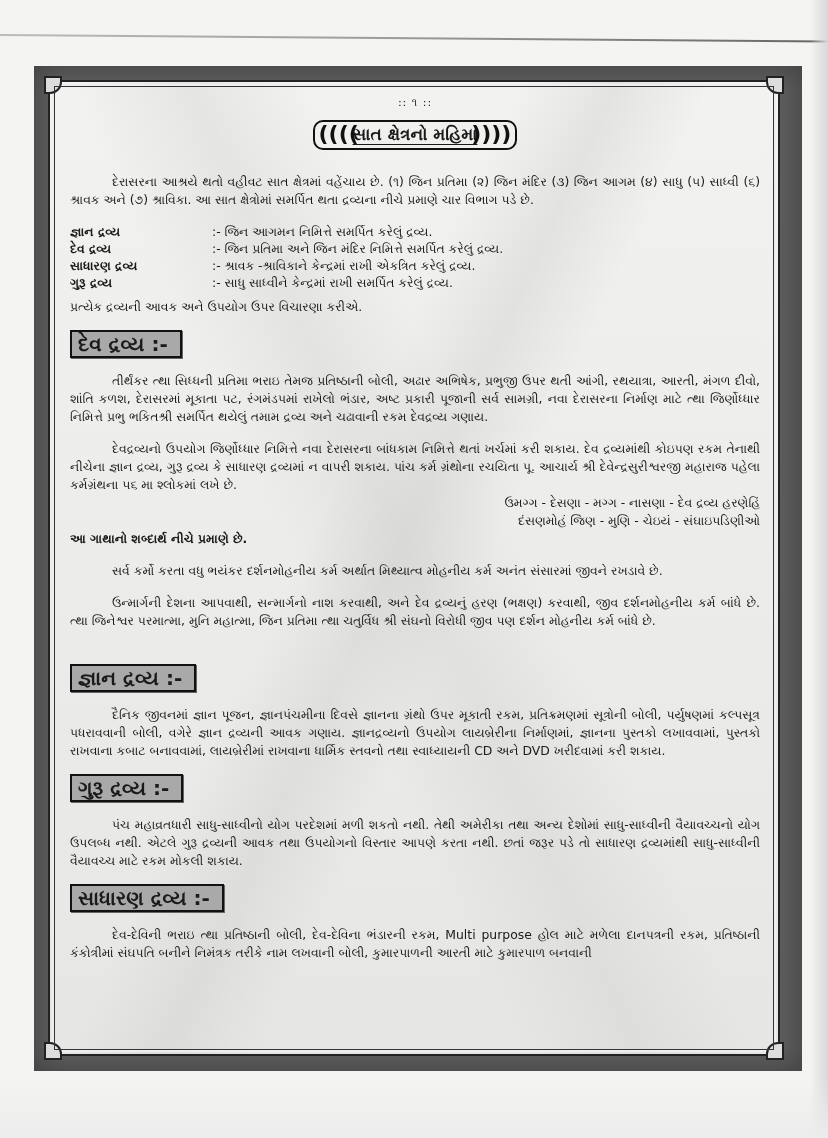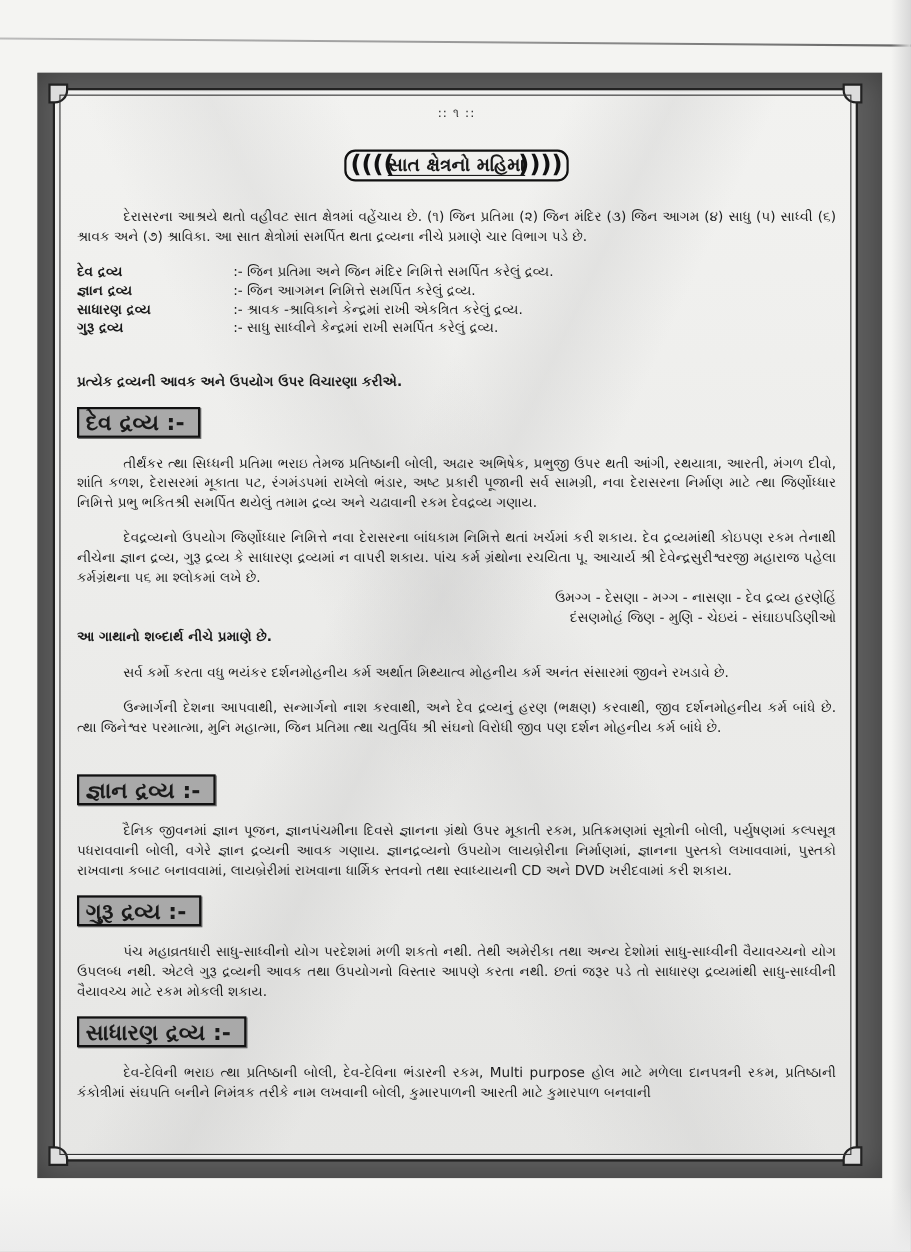--- a/index.html
+++ b/index.html
@@ -42,39 +42,39 @@
     position:absolute; width:14px; height:14px; border:2px solid #222;
     border-radius:0 0 10px 0; background:#ddd;
   }
   .c-tl { left:-6px; top:-6px; border-radius:0 0 12px 0; }
   .c-tr { right:-6px; top:-6px; border-radius:0 0 0 12px; }
   .c-bl { left:-6px; bottom:-6px; border-radius:0 12px 0 0; }
   .c-br { right:-6px; bottom:-6px; border-radius:12px 0 0 0; }
 
   .content { position:absolute; left:20px; top:12px; width:690px; font-size:12.4px; line-height:18px; }
   .page-num { text-align:center; font-size:11px; margin-top:0; letter-spacing:1px; }
-  .title-wrap { text-align:center; margin-top:24px; }
+  .title-wrap { text-align:center; margin-top:8px; }
   .title-box {
     display:inline-block; position:relative; padding:3px 38px; border:2px solid #111;
     border-radius:10px; background:#f0f0ee;
   }
   .title-box::before, .title-box::after {
     content:"(((("; position:absolute; top:-2px; font-size:22px; line-height:28px; font-weight:bold; color:#111;
   }
   .title-box::before { left:4px; }
   .title-box::after { content:"))))"; right:4px; }
   .title-text { font-size:17px; font-weight:bold; text-decoration:underline; text-underline-offset:4px; }
   p { margin:0; text-align:justify; }
   .indent { text-indent:42px; }
   .intro { margin-top:23px; }
   .defs { margin-top:14px; font-size:12.4px; }
   .def-row { display:flex; line-height:17px; }
   .def-term { width:142px; font-weight:bold; }
   .def-text { flex:1; }
-  .reflect { margin-top:32px; font-weight:bold; }
+  .reflect { margin-top:7px; font-weight:normal; }
   .sec-heading {
     display:inline-block; margin-top:14px; padding:2px 12px 2px 6px;
     background:#a9a9a9; border:2px solid #111; font-weight:bold; font-size:20px; line-height:20px;
     box-shadow:1px 1px 0 #666;
   }
   .para { margin-top:14px; }
   .verse { text-align:right; }
   .bold { font-weight:bold; }
   .gap-big { margin-top:34px; }
 </style>
@@ -96,26 +96,26 @@
       <div class="title-wrap">
         <div class="title-box">
           <span class="title-text">સાત ક્ષેત્રનો મહિમા</span>
         </div>
       </div>
 
       <p class="indent intro">દેરાસરના આશ્રયે થતો વહીવટ સાત ક્ષેત્રમાં વહેંચાય છે. (૧) જિન પ્રતિમા (૨) જિન મંદિર (૩) જિન આગમ (૪) સાધુ (૫) સાધ્વી (૬) શ્રાવક અને (૭) શ્રાવિકા. આ સાત ક્ષેત્રોમાં સમર્પિત થતા દ્રવ્યના નીચે પ્રમાણે ચાર વિભાગ પડે છે.</p>
 
       <div class="defs">
         <div class="def-row">
+          <span class="def-term">જ્ઞાન દ્રવ્ય</span>
+          <span class="def-text">:- જિન આગમન નિમિત્તે સમર્પિત કરેલું દ્રવ્ય.</span>
+        </div>
+        <div class="def-row">
           <span class="def-term">દેવ દ્રવ્ય</span>
           <span class="def-text">:- જિન પ્રતિમા અને જિન મંદિર નિમિત્તે સમર્પિત કરેલું દ્રવ્ય.</span>
-        </div>
-        <div class="def-row">
-          <span class="def-term">જ્ઞાન દ્રવ્ય</span>
-          <span class="def-text">:- જિન આગમન નિમિત્તે સમર્પિત કરેલું દ્રવ્ય.</span>
         </div>
         <div class="def-row">
           <span class="def-term">સાધારણ દ્રવ્ય</span>
           <span class="def-text">:- શ્રાવક -શ્રાવિકાને કેન્દ્રમાં રાખી એકત્રિત કરેલું દ્રવ્ય.</span>
         </div>
         <div class="def-row">
           <span class="def-term">ગુરૂ દ્રવ્ય</span>
           <span class="def-text">:- સાધુ સાધ્વીને કેન્દ્રમાં રાખી સમર્પિત કરેલું દ્રવ્ય.</span>
         </div>
       </div>

